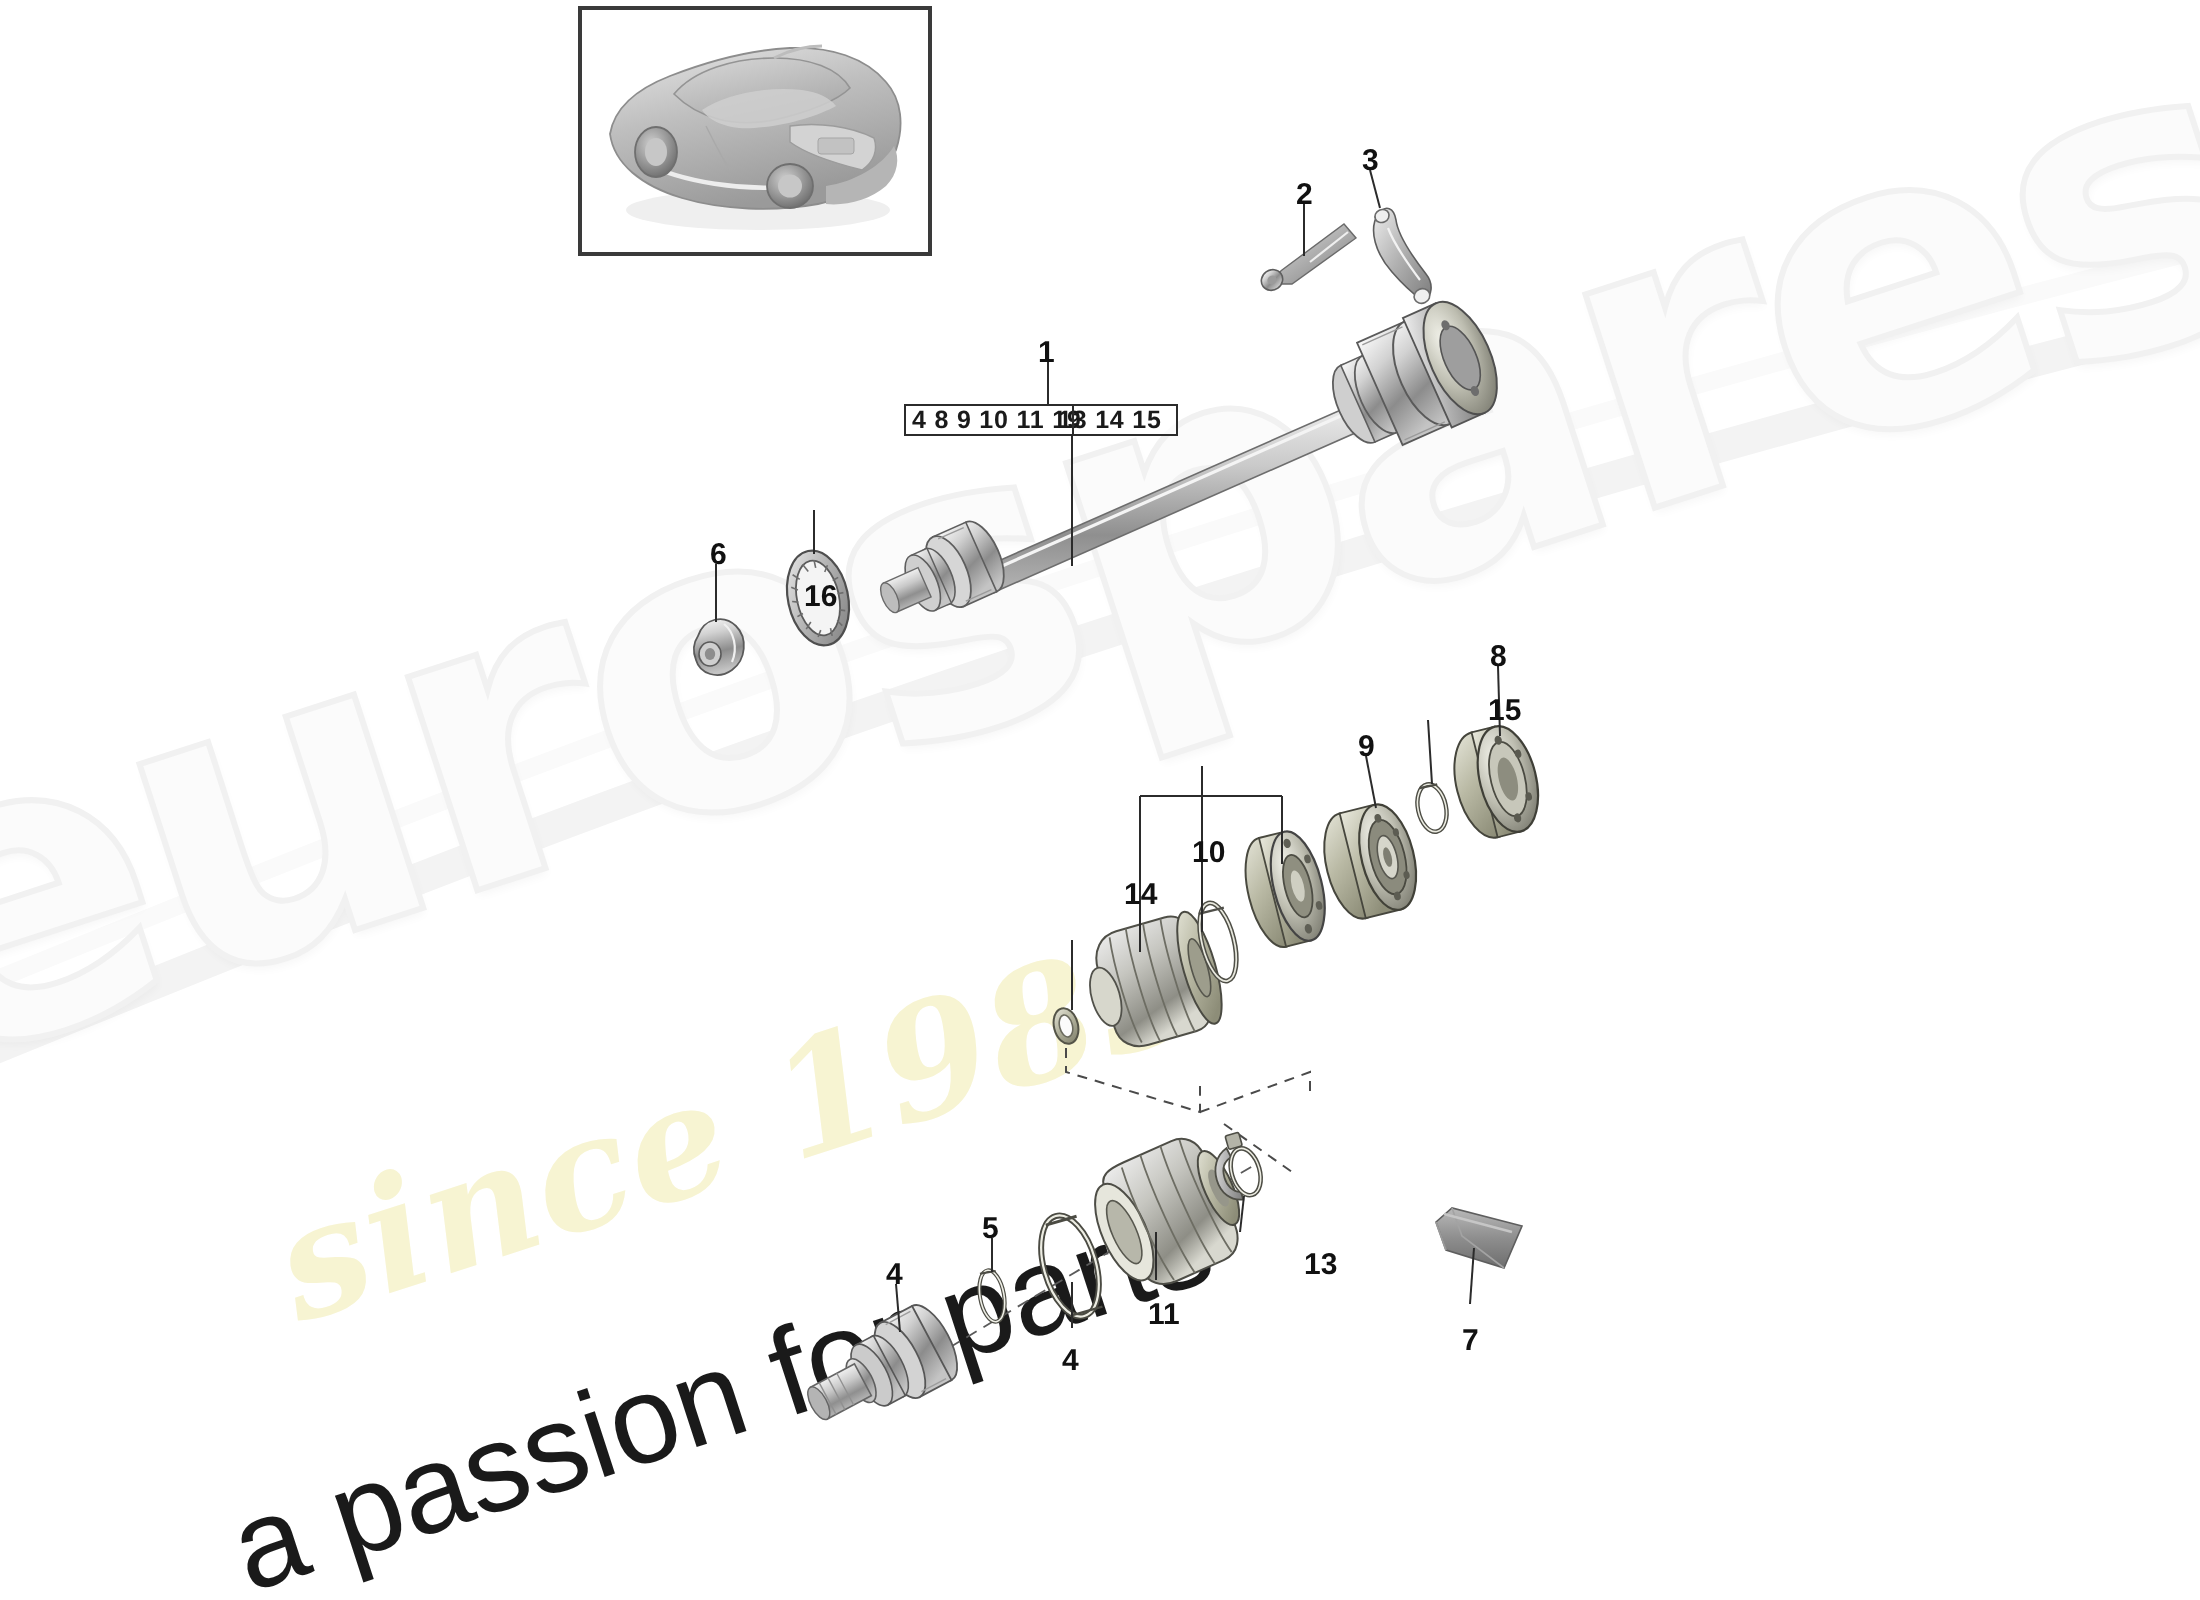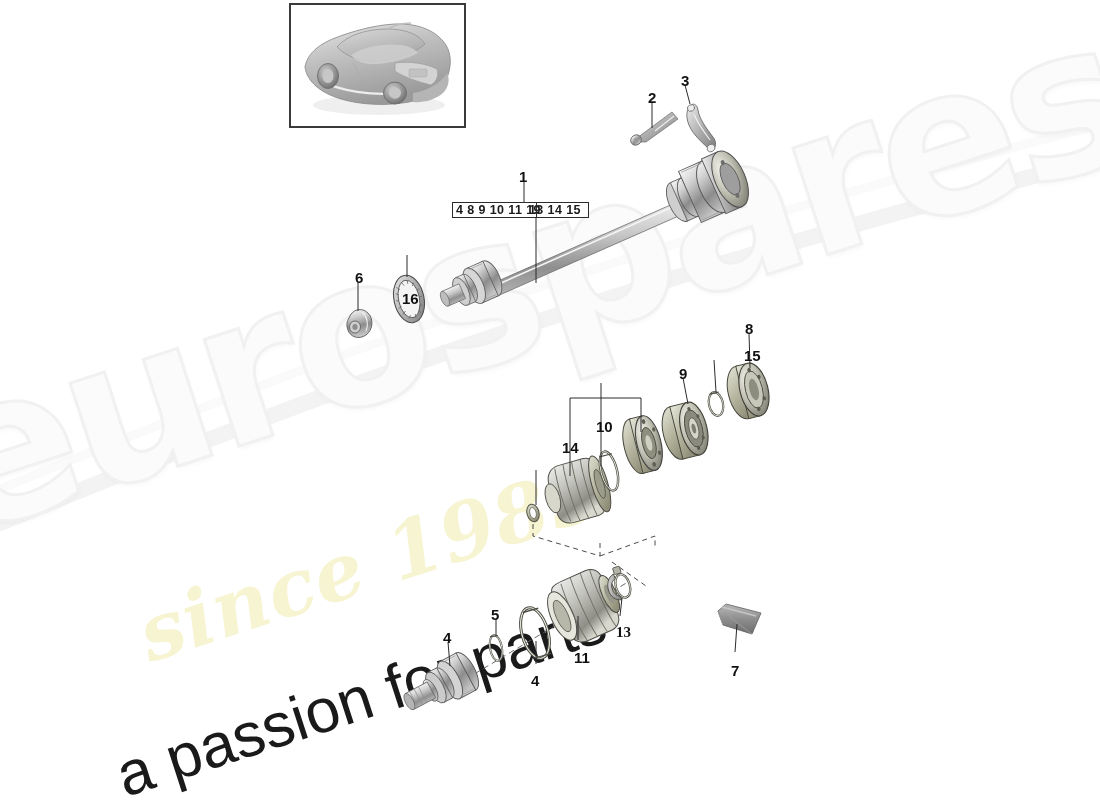--- a/index.html
+++ b/index.html
@@ -467,19 +467,19 @@
       <div class="lbl" style="left: 681px; top: 73px;">3</div>
       <div class="lbl" style="left: 443px; top: 630px;">4</div>
       <div class="lbl" style="left: 491px; top: 607px;">5</div>
       <div class="lbl" style="left: 355px; top: 270px;">6</div>
       <div class="lbl" style="left: 731px; top: 663px;">7</div>
       <div class="lbl" style="left: 745px; top: 321px;">8</div>
       <div class="lbl" style="left: 679px; top: 366px;">9</div>
       <div class="lbl" style="left: 596px; top: 371px; margin-top: 48px;">10</div>
       <div class="lbl" style="left: 574px; top: 650px;">11</div>
       <div class="lbl" style="left: 531px; top: 673px;">4</div>
-      <div class="lbl" style="left: 616px; top: 625px; font-family: Liberation Serif, serif;">13</div>
+      <div class="lbl" style="left: 652px; top: 625px;">13</div>
       <div class="lbl" style="left: 532px; top: 440px; margin-left: 30px;">14</div>
       <div class="lbl" style="left: 710px; top: 348px; margin-left: 34px;">15</div>
       <div class="lbl" style="left: 402px; top: 243px; margin-top: 48px;">16</div>
     </div>
 
 </div>
 
 </body></html>

